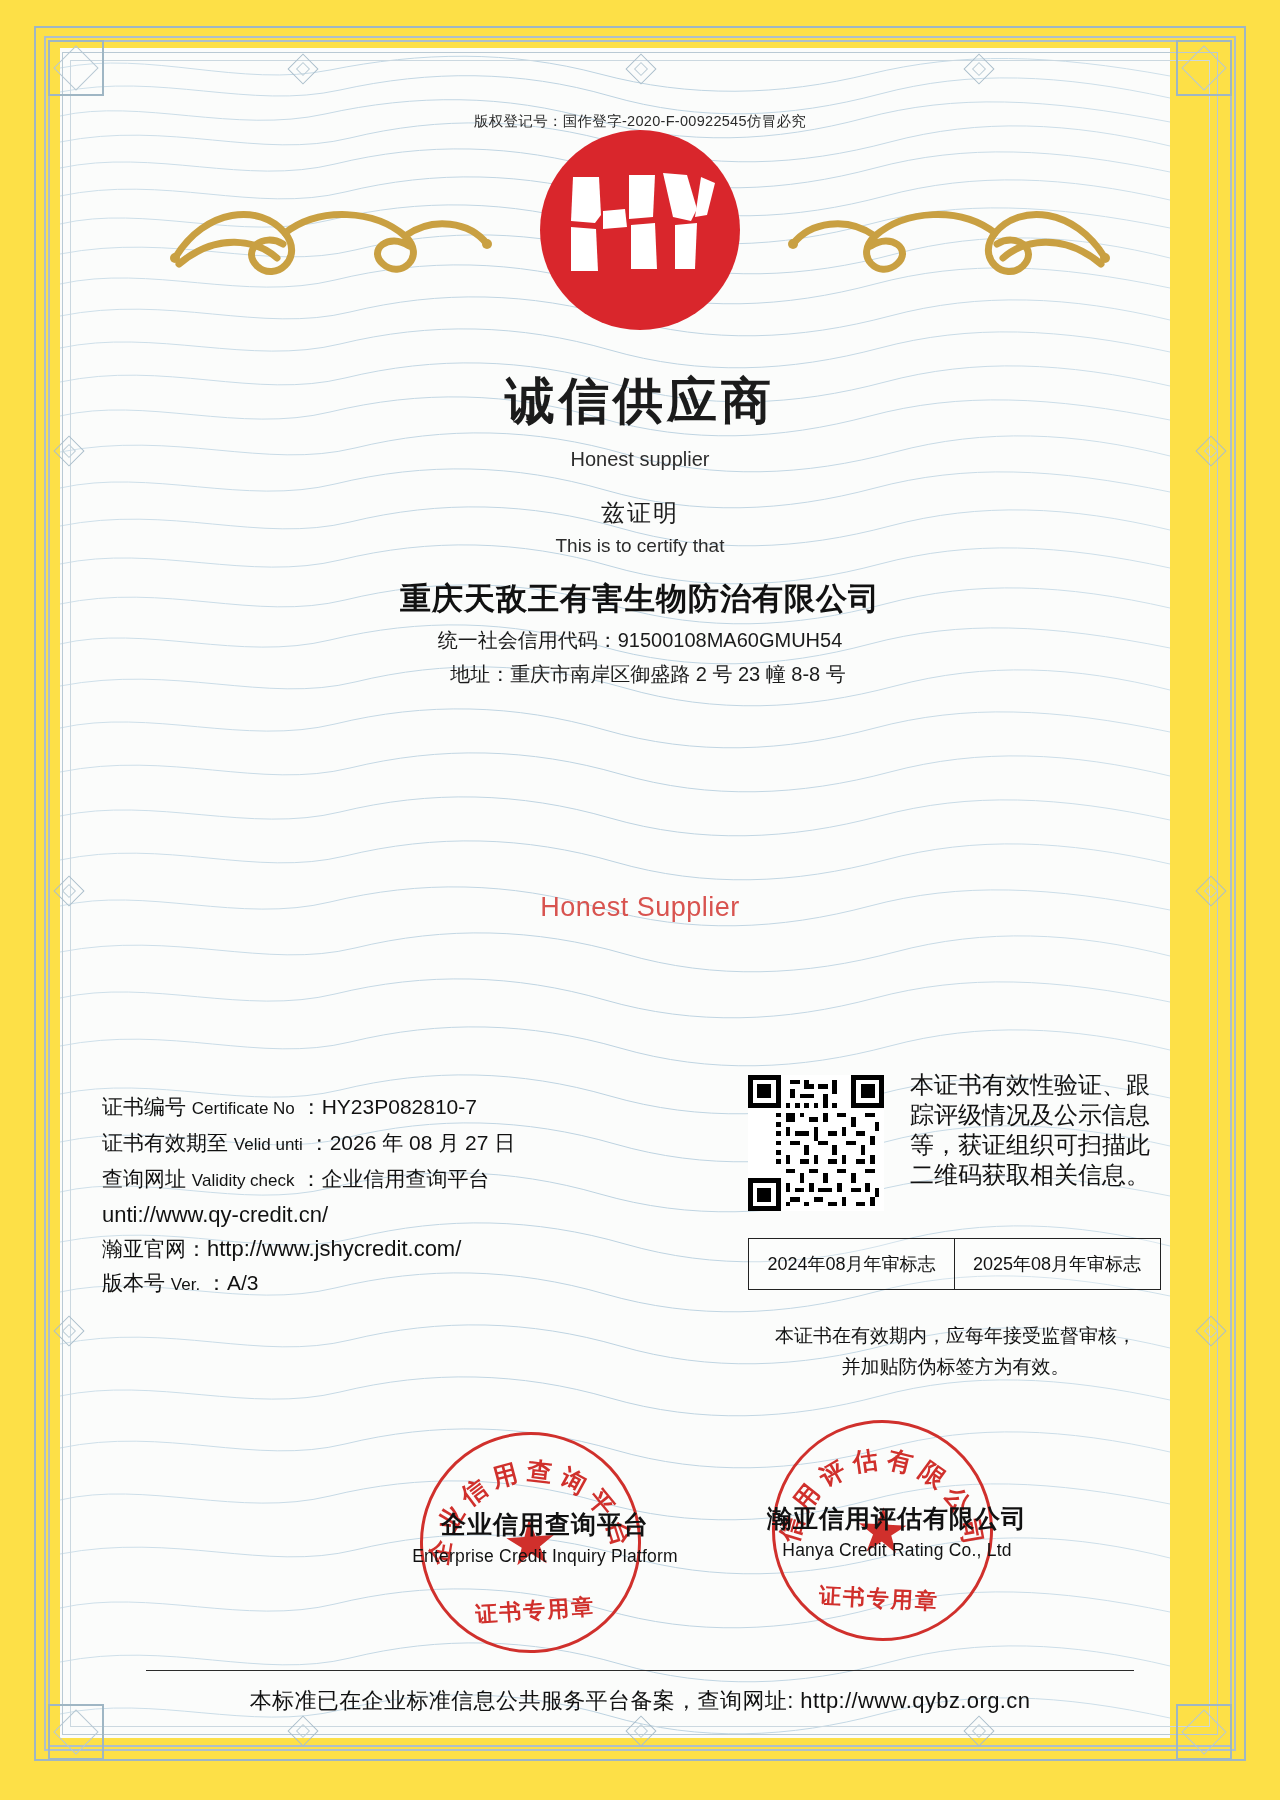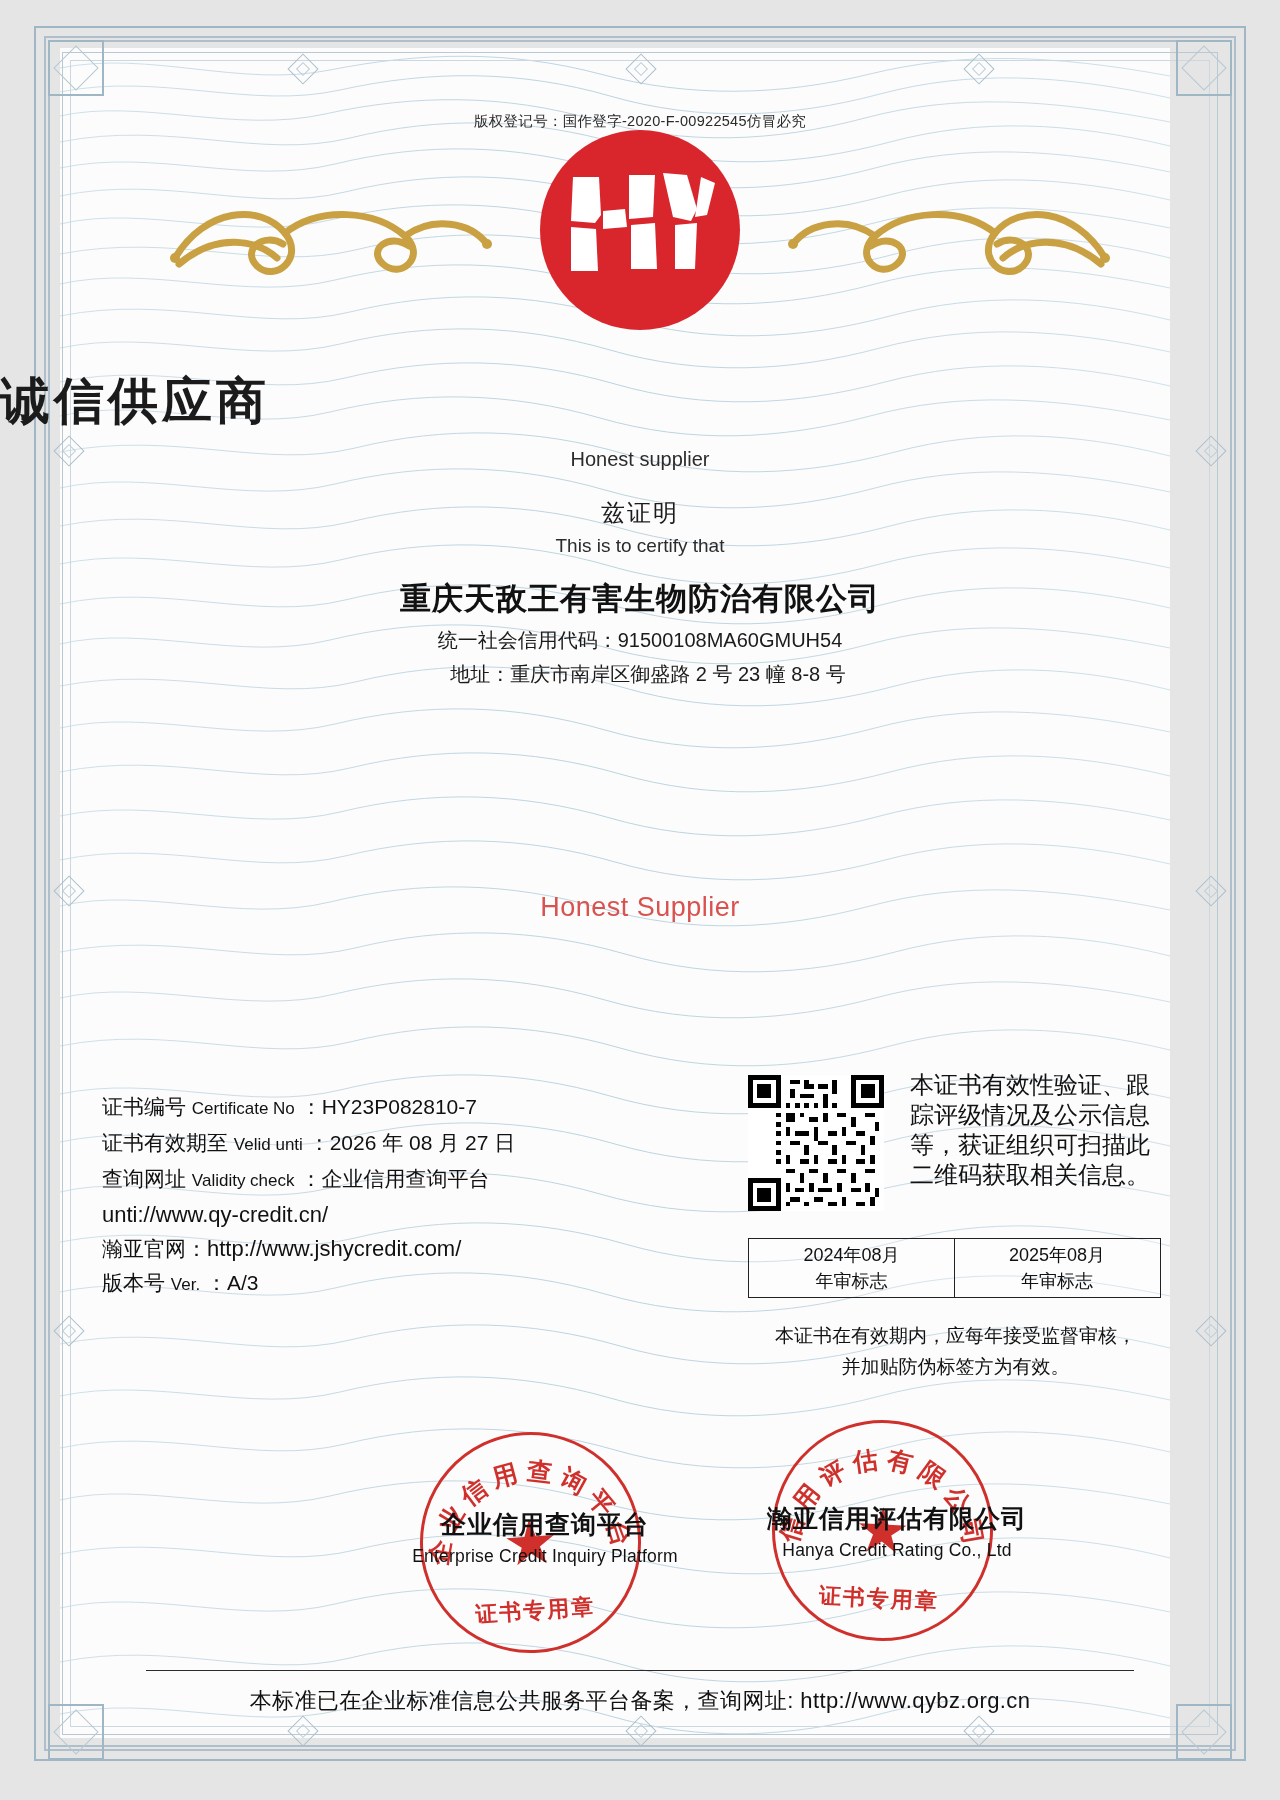--- a/index.html
+++ b/index.html
@@ -13,21 +13,21 @@
     font-family: "Liberation Sans", sans-serif;
     position: relative;
     overflow: hidden;
   }
 
   
   .page {
     position: absolute;
     left: 0; top: 0;
     width: 1280px; height: 1800px;
-    background: #e5e5e5;
+    background: #fde047;
   }
 
   
   .guilloche {
     position: absolute;
     left: 60px; top: 48px;
     width: 1110px; height: 1690px;
     overflow: hidden;
     background: #fbfcfb;
   }
@@ -125,21 +125,21 @@
     position:absolute;
     top: 58px;
     width: 330px; height: 110px;
   }
   .flourish.left { left: 165px; }
   .flourish.right { right: 165px; transform: scaleX(-1); }
 
   
   .main-title {
     position:absolute; left:0; right:0; top: 368px;
-    text-align:left;
+    text-align:center;
     font-size: 50px;
     font-weight: bold;
     color: #1b1b1b;
     letter-spacing: 4px;
   }
   .main-title-en {
     position:absolute; left:0; right:0; top: 448px;
     text-align:center;
     font-size: 20px;
     color: #2c2c2c;
@@ -231,25 +231,25 @@
 
   .stamp-boxes {
     position:absolute;
     left: 748px; top: 1238px;
     width: 415px;
     display:flex;
     gap: 0;
   }
   .stamp-box {
     width: 207px;
-    height: 60px;
+    height: 52px;
     border: 1.5px solid #222;
     box-sizing: border-box;
     display:flex;
-    flex-direction:column;
+    flex-direction:row;
     align-items:center;
     justify-content:center;
     font-size: 18px;
     line-height: 26px;
     color:#111;
     background: rgba(255,255,255,.25);
   }
   .stamp-box + .stamp-box { margin-left: -1.5px; }
 
   .annual-note {

